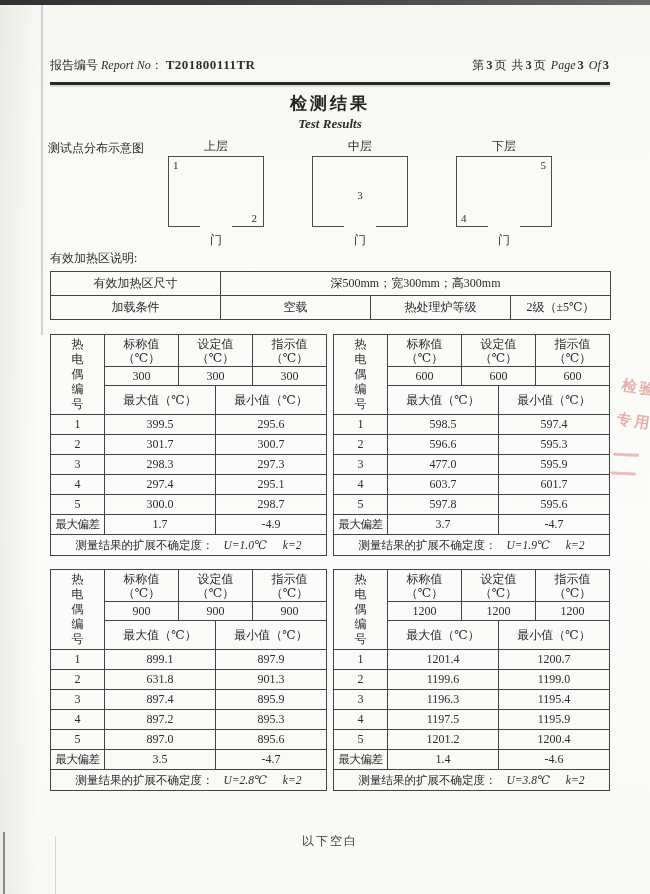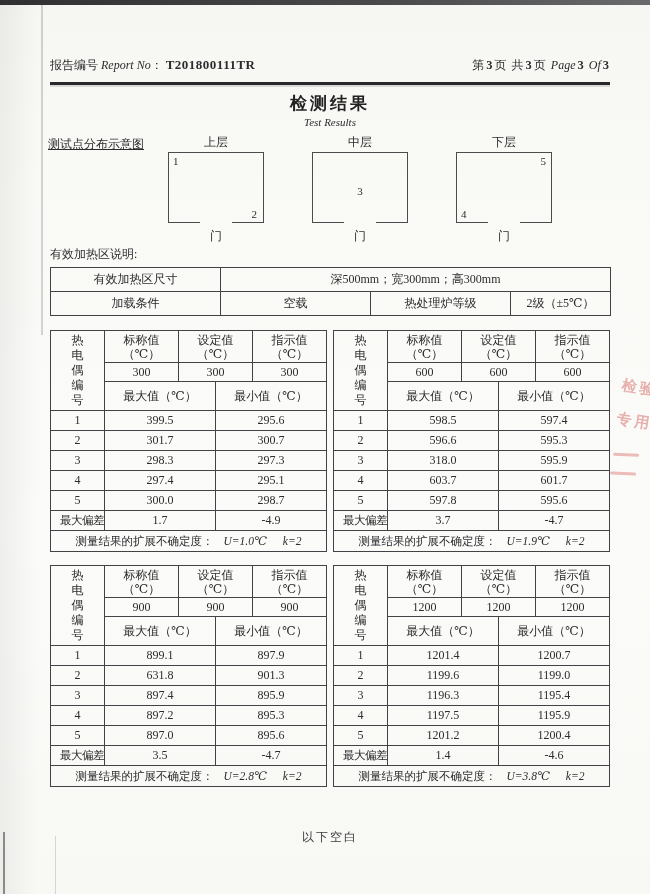--- a/index.html
+++ b/index.html
@@ -21,25 +21,25 @@
   
   .hdr{display:flex;justify-content:space-between;align-items:baseline;padding-top:57px;font-size:12px;}
   .hdr .en{font-style:italic;}
   .hdr .repno{font-weight:bold;font-size:13px;letter-spacing:.5px;}
   .hdr .num{font-weight:bold;font-size:12.5px;padding:0 3px;}
   .hdr .pg span{padding:0 1px;}
   .rule{margin-top:8px;height:3px;background:#29292b;box-shadow:0 2px 0 rgba(0,0,0,.12);}
 
   
   .title-zh{margin-top:7px;text-align:center;font-size:17px;font-weight:bold;letter-spacing:3px;color:#222;}
-  .title-en{text-align:center;font-size:11px;font-weight:normal;font-style:italic;margin-top:1px;}
+  .title-en{text-align:center;font-size:13px;font-weight:bold;font-style:italic;margin-top:1px;}
 
   
   .diagram{position:relative;height:112px;margin-top:6px;}
-  .diag-caption{position:absolute;left:-2px;top:2px;font-size:12px;text-decoration:underline;}
+  .diag-caption{position:absolute;left:-2px;top:2px;font-size:12px;}
   .layer{position:absolute;top:0;width:96px;}
   .layer.l1{left:118px;} .layer.l2{left:262px;} .layer.l3{left:406px;}
   .layer-name{text-align:center;font-size:12px;height:16px;}
   .lbox{position:relative;margin-top:2px;height:70px;border:1px solid #4b4b4e;border-bottom:none;font-size:11px;}
   .lbox .bseg{position:absolute;bottom:0;height:1px;background:#4b4b4e;width:33%;}
   .lbox .bseg.l{left:0;} .lbox .bseg.r{right:0;}
   .pt{position:absolute;}
   .pt.tl{top:2px;left:4px;} .pt.tr{top:2px;right:5px;}
   .pt.bl{bottom:3px;left:4px;} .pt.br{bottom:3px;right:6px;}
   .pt.ct{top:32px;left:0;right:0;text-align:center;}
@@ -59,21 +59,21 @@
   .mtable{width:277px;}
   .mtable col.c0{width:54px;}
   .mtable col.cx{width:37px;}
   .vert{white-space:pre-line;font-size:12px;line-height:15px;}
   .hlbl{white-space:pre-line;font-size:12px;line-height:14px;}
   .r-head td{height:31px;}
   .r-vals td{height:18px;}
   .r-mm td{height:28px;}
   .r-data td{height:19px;}
   .r-dev td{height:19px;}
-  .r-dev .devl{font-size:11.5px;letter-spacing:-.5px;white-space:nowrap;text-align:right;}
+  .r-dev .devl{font-size:11.5px;letter-spacing:-.5px;white-space:nowrap;}
   .r-unc td{height:20px;font-size:11.5px;white-space:nowrap;}
   .r-unc .it{font-style:italic;padding-left:10px;}
   .r-unc .k{padding-left:16px;}
 
   
   .blank-note{margin-top:42px;text-align:center;font-size:12px;letter-spacing:2px;color:#3a3a3c;}
 
   
   .stamp{position:absolute;left:616px;top:372px;width:60px;transform:rotate(9deg);
     color:rgba(206,72,66,.42);font-size:15px;font-weight:bold;letter-spacing:3px;line-height:34px;}
@@ -276,21 +276,21 @@
               <td colspan="3">598.5</td>
               <td colspan="3">597.4</td>
             </tr>
         <tr class="r-data">
               <td>2</td>
               <td colspan="3">596.6</td>
               <td colspan="3">595.3</td>
             </tr>
         <tr class="r-data">
               <td>3</td>
-              <td colspan="3">318.0</td>
+              <td colspan="3">477.0</td>
               <td colspan="3">595.9</td>
             </tr>
         <tr class="r-data">
               <td>4</td>
               <td colspan="3">603.7</td>
               <td colspan="3">601.7</td>
             </tr>
         <tr class="r-data">
               <td>5</td>
               <td colspan="3">597.8</td>

